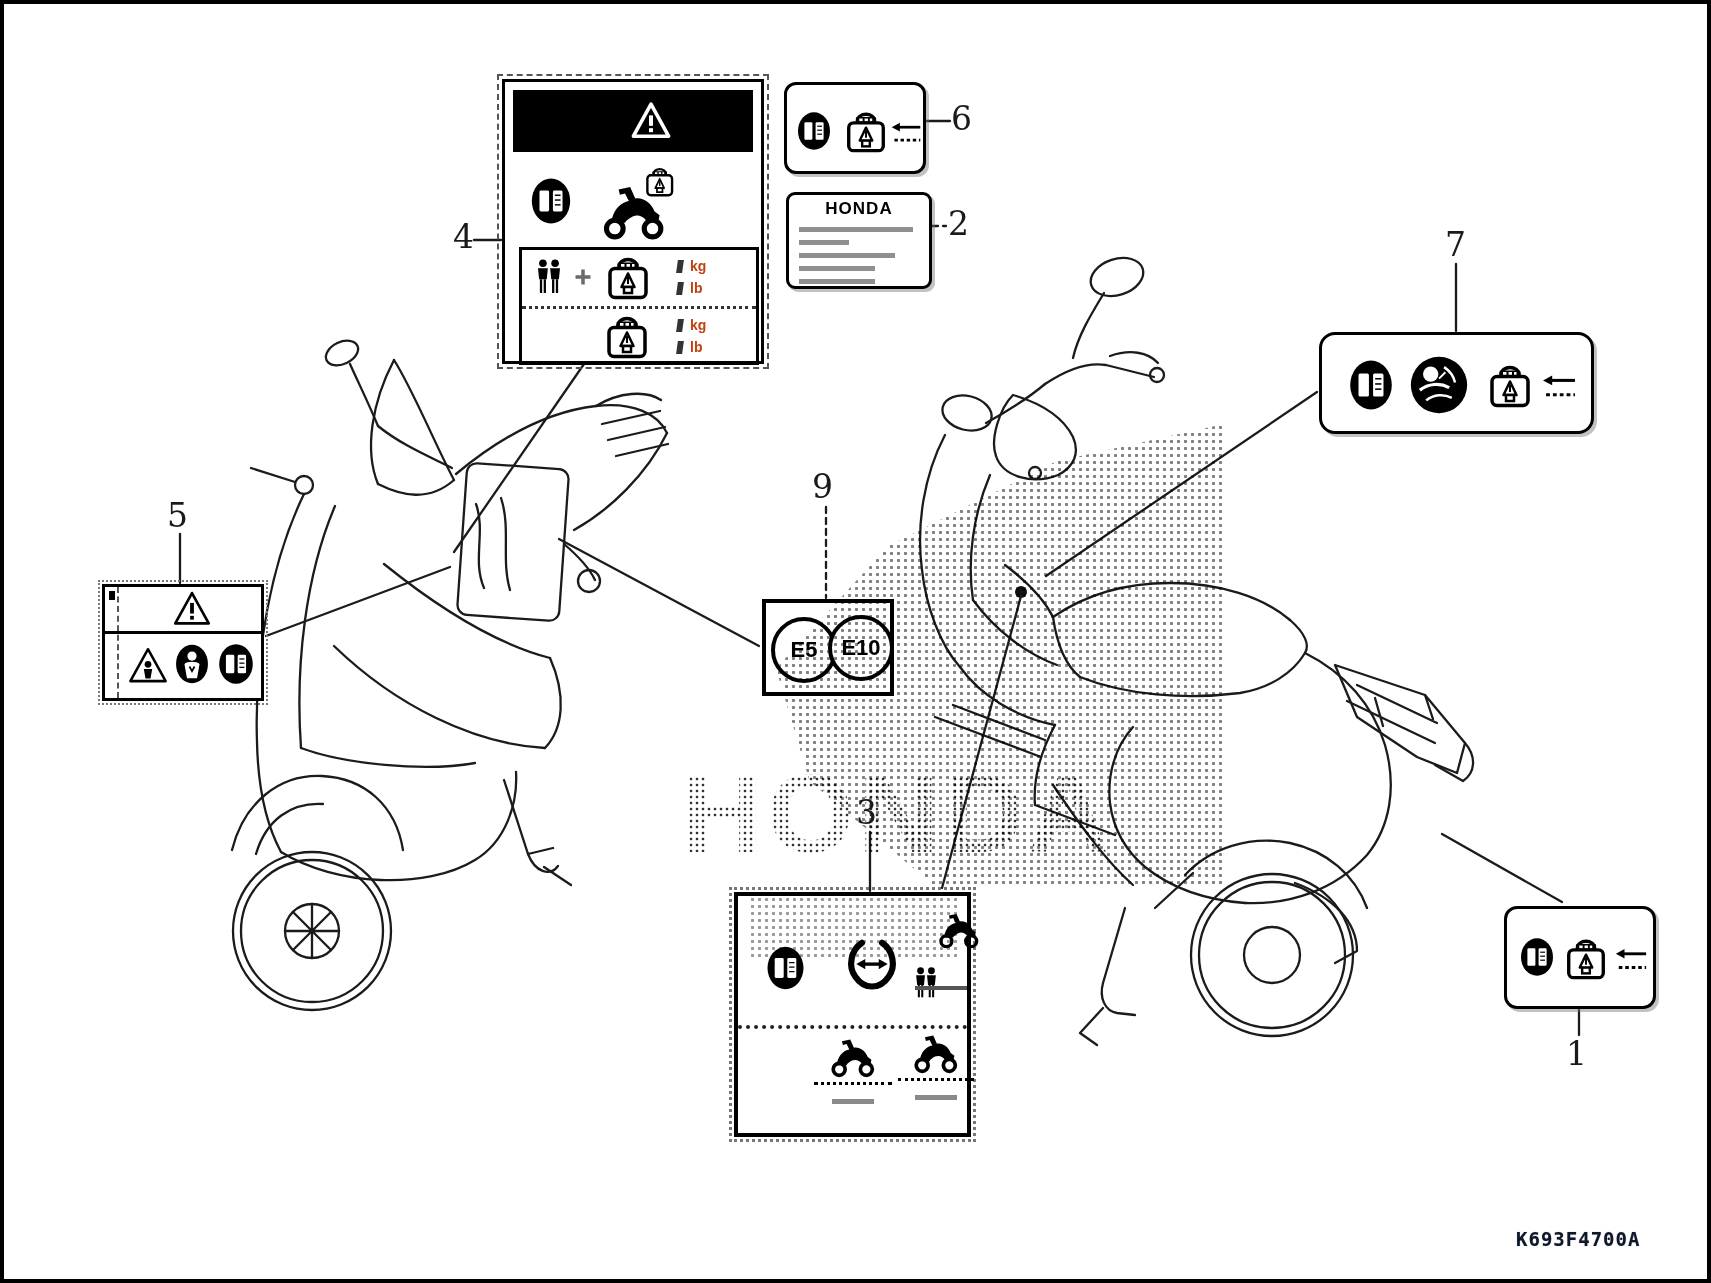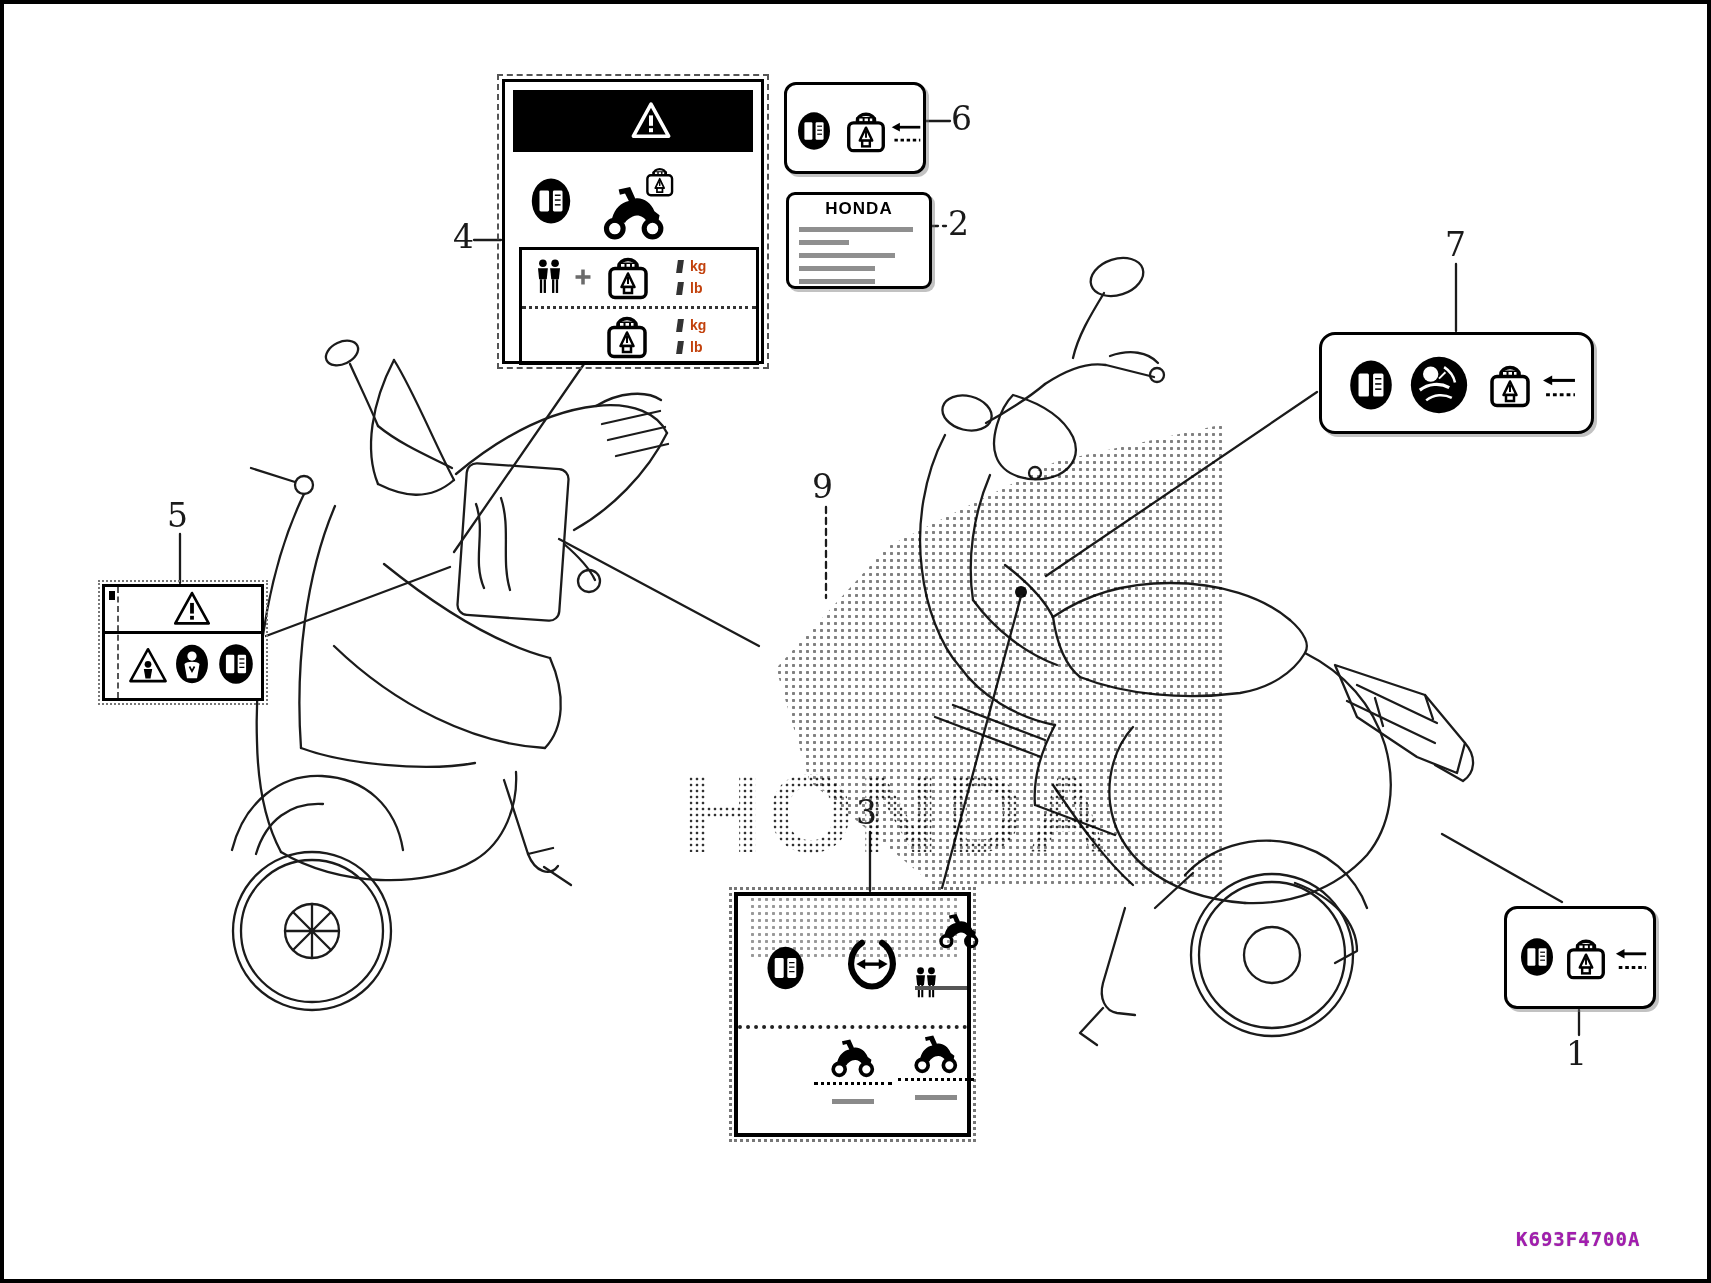--- a/index.html
+++ b/index.html
@@ -67,21 +67,21 @@
   #label3 .toprow{position:absolute;left:0;right:0;top:0;height:129px;}
   #label3 .toprow .ic{position:absolute;}
   #label3 .subdiv{position:absolute;right:0;top:90px;width:52px;height:4px;background:#555;}
   #label3 .middiv{position:absolute;left:0;right:0;top:129px;height:0;border-top:4px dotted #222;}
   #label3 .botrow{position:absolute;left:0;right:0;top:133px;bottom:0;}
   #label3 .mblock{position:absolute;}
   #label3 .dotline{border-bottom:3px dotted #000;height:3px;}
   #label3 .gdash{height:5px;background:#8a8a8a;margin-top:14px;}
   
   #code{left:1512px;top:1224px;z-index:20;font-family:"DejaVu Sans Mono",monospace;
-        font-size:19px;font-weight:bold;color:#a21caf;letter-spacing:1px;text-shadow:0 0 1px #999;}
+        font-size:19px;font-weight:bold;color:#0f172a;letter-spacing:1px;text-shadow:0 0 1px #999;}
 </style>
 </head>
 <body>
 
 <div id="stage">
 
   <svg width="0" height="0" style="position:absolute" aria-hidden="true">
     <defs>
       <symbol id="ic-book" viewBox="0 0 100 100">
         <ellipse cx="50" cy="50" rx="40" ry="47" fill="#000"></ellipse>
@@ -385,20 +385,24 @@
         </svg>
       <svg class="ic" style="position:absolute;left:66px;top:46px" width="42" height="62" viewBox="0 0 100 100">
           <use href="#ic-ovalfig"></use>
         </svg>
       <svg class="ic" style="position:absolute;left:110px;top:46px" width="42" height="62" viewBox="0 0 100 100">
           <use href="#ic-book"></use>
         </svg>
     </div>
   </div>
 
+  <div id="label9" class="lab">
+    <div class="fuelc" style="left:5px;top:14px">E5</div>
+    <div class="fuelc" style="left:62px;top:12px">E10</div>
+  </div>
 
   <div id="label3" class="lab">
     <div class="toprow">
       <svg class="ic" style="left:25px;top:42px" width="45" height="60" viewBox="0 0 100 100">
           <use href="#ic-book"></use>
         </svg>
       <svg class="ic" style="left:106px;top:30px" width="56" height="74" viewBox="0 0 100 100">
           <use href="#ic-tire"></use>
         </svg>
       <svg class="ic" style="left:171px;top:50px" width="34" height="74" viewBox="0 0 100 100">

